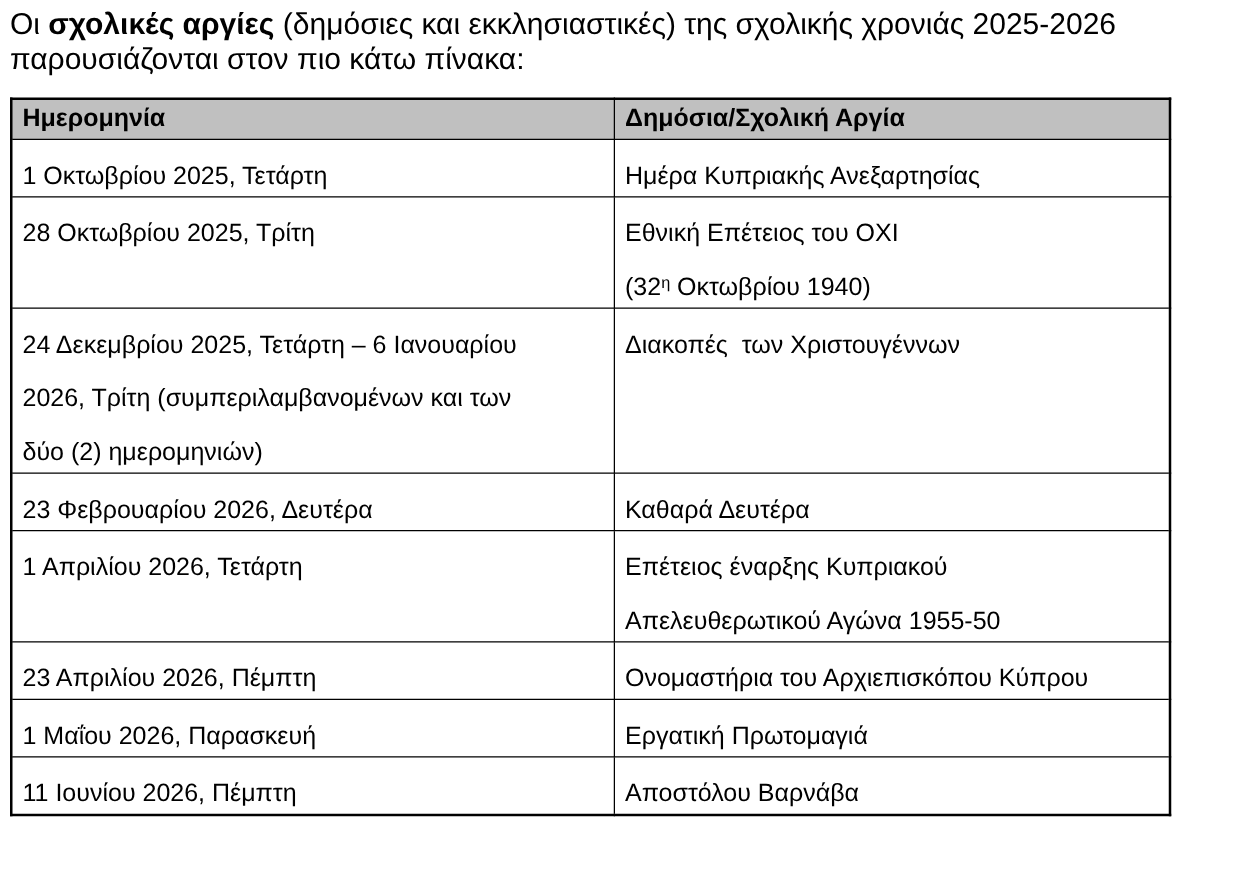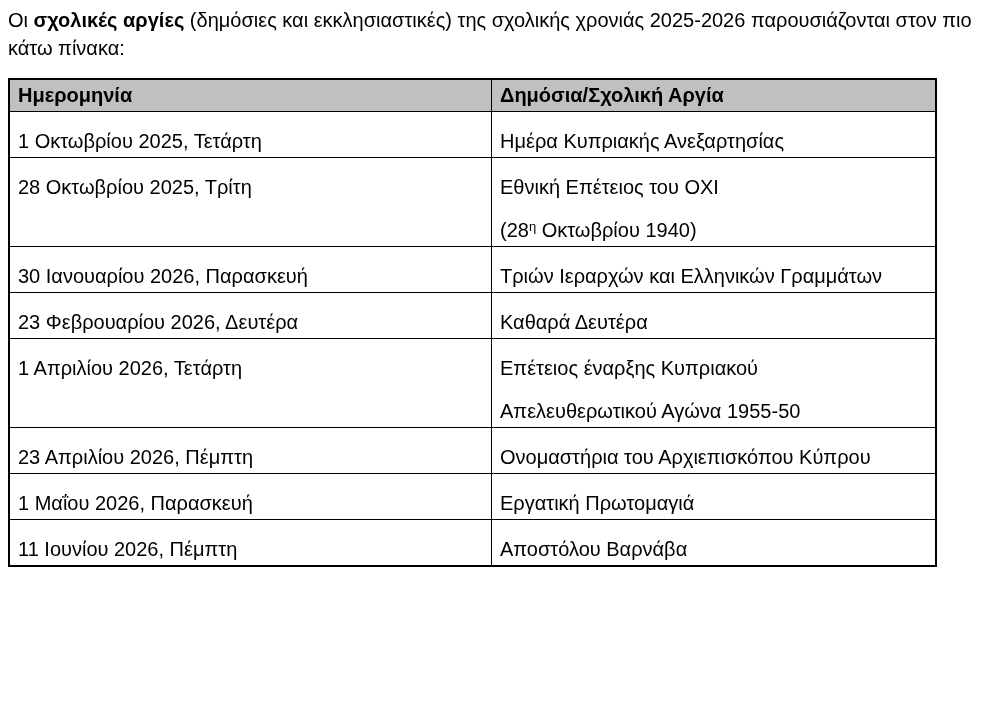--- a/index.html
+++ b/index.html
@@ -12,21 +12,21 @@
   .page {
     width: 991px;
     height: 712px;
     box-sizing: border-box;
     padding: 6px 16px 0 8px;
     background: #ffffff;
     overflow: hidden;
   }
   .intro {
     margin: 0 0 16px 0;
-    font-size: 20px;
+    font-size: 24px;
     line-height: 28px;
     max-width: 968px;
   }
   .intro b { font-weight: bold; }
   table.holidays {
     border-collapse: collapse;
     table-layout: fixed;
     width: 929px;
     border: 2px solid #000000;
   }
@@ -75,33 +75,35 @@
           <div class="ln">Ημέρα Κυπριακής Ανεξαρτησίας</div>
         </td>
       </tr>
 
       <tr>
         <td>
           <div class="ln">28 Οκτωβρίου 2025, Τρίτη</div>
         </td>
         <td>
           <div class="ln">Εθνική Επέτειος του ΟΧΙ</div>
-          <div class="ln"><span>(28</span><sup class="ord">η</sup><span> Οκτωβρίου 1940)</span></div>
+          <div class="ln"><span>(32</span><sup class="ord">η</sup><span> Οκτωβρίου 1940)</span></div>
         </td>
       </tr>
 
-
       <tr>
         <td>
-          <div class="ln">30 Ιανουαρίου 2026, Παρασκευή</div>
+          <div class="ln">24 Δεκεμβρίου 2025, Τετάρτη – 6 Ιανουαρίου</div>
+          <div class="ln">2026, Τρίτη (συμπεριλαμβανομένων και των</div>
+          <div class="ln">δύο (2) ημερομηνιών)</div>
         </td>
         <td>
-          <div class="ln">Τριών Ιεραρχών και Ελληνικών Γραμμάτων</div>
+          <div class="ln">Διακοπές  των Χριστουγέννων</div>
         </td>
       </tr>
+
 
       <tr>
         <td>
           <div class="ln">23 Φεβρουαρίου 2026, Δευτέρα</div>
         </td>
         <td>
           <div class="ln">Καθαρά Δευτέρα</div>
         </td>
       </tr>
 

